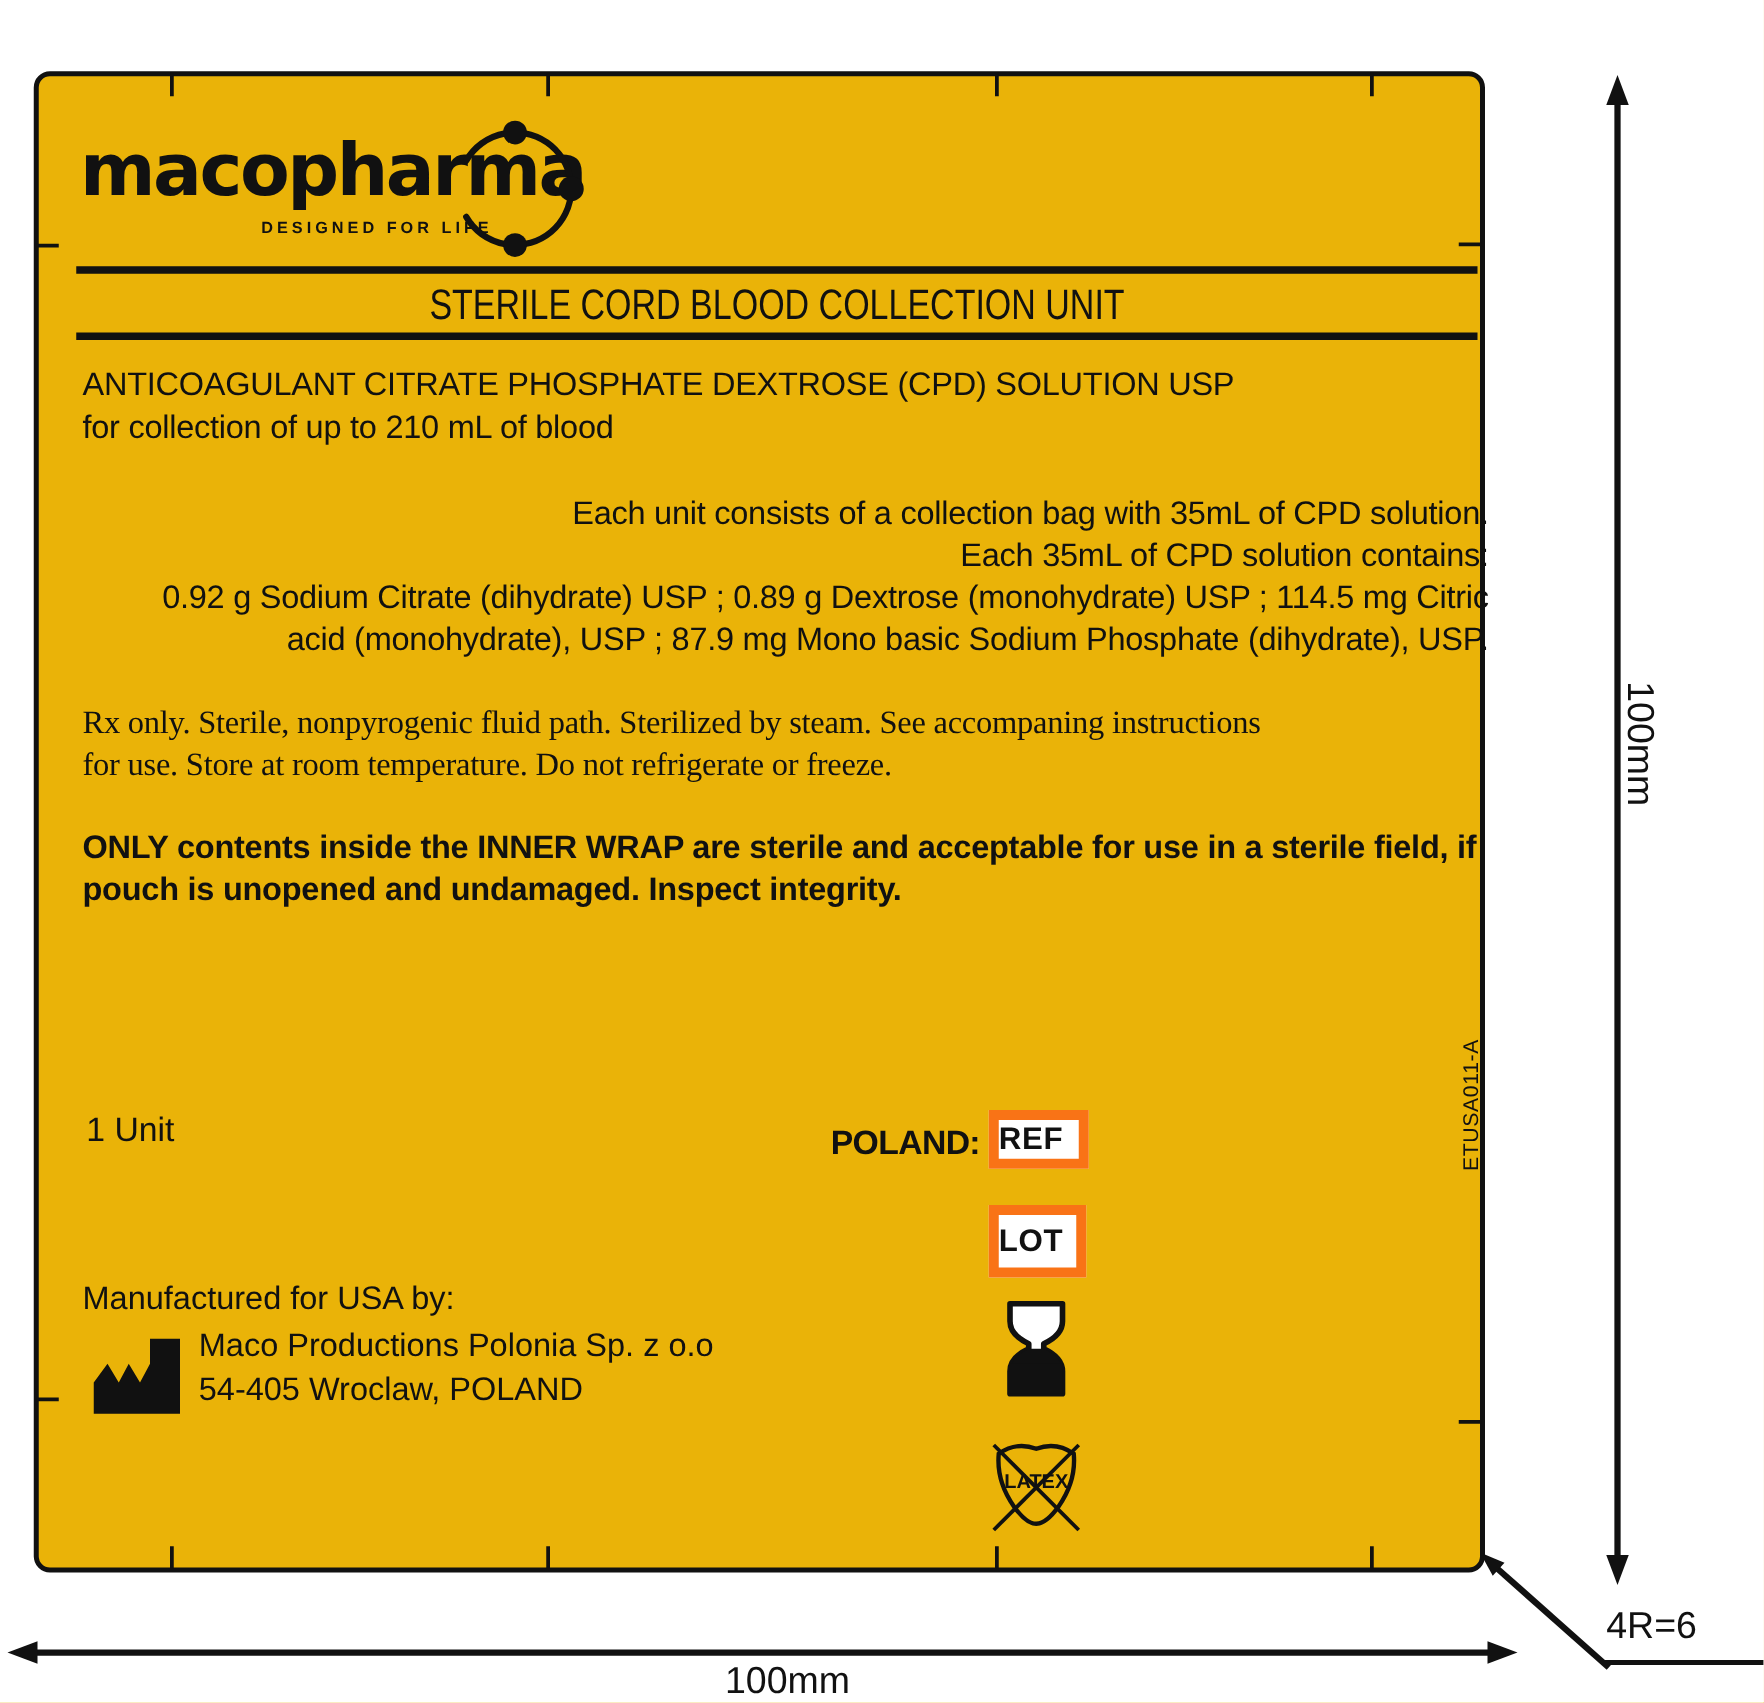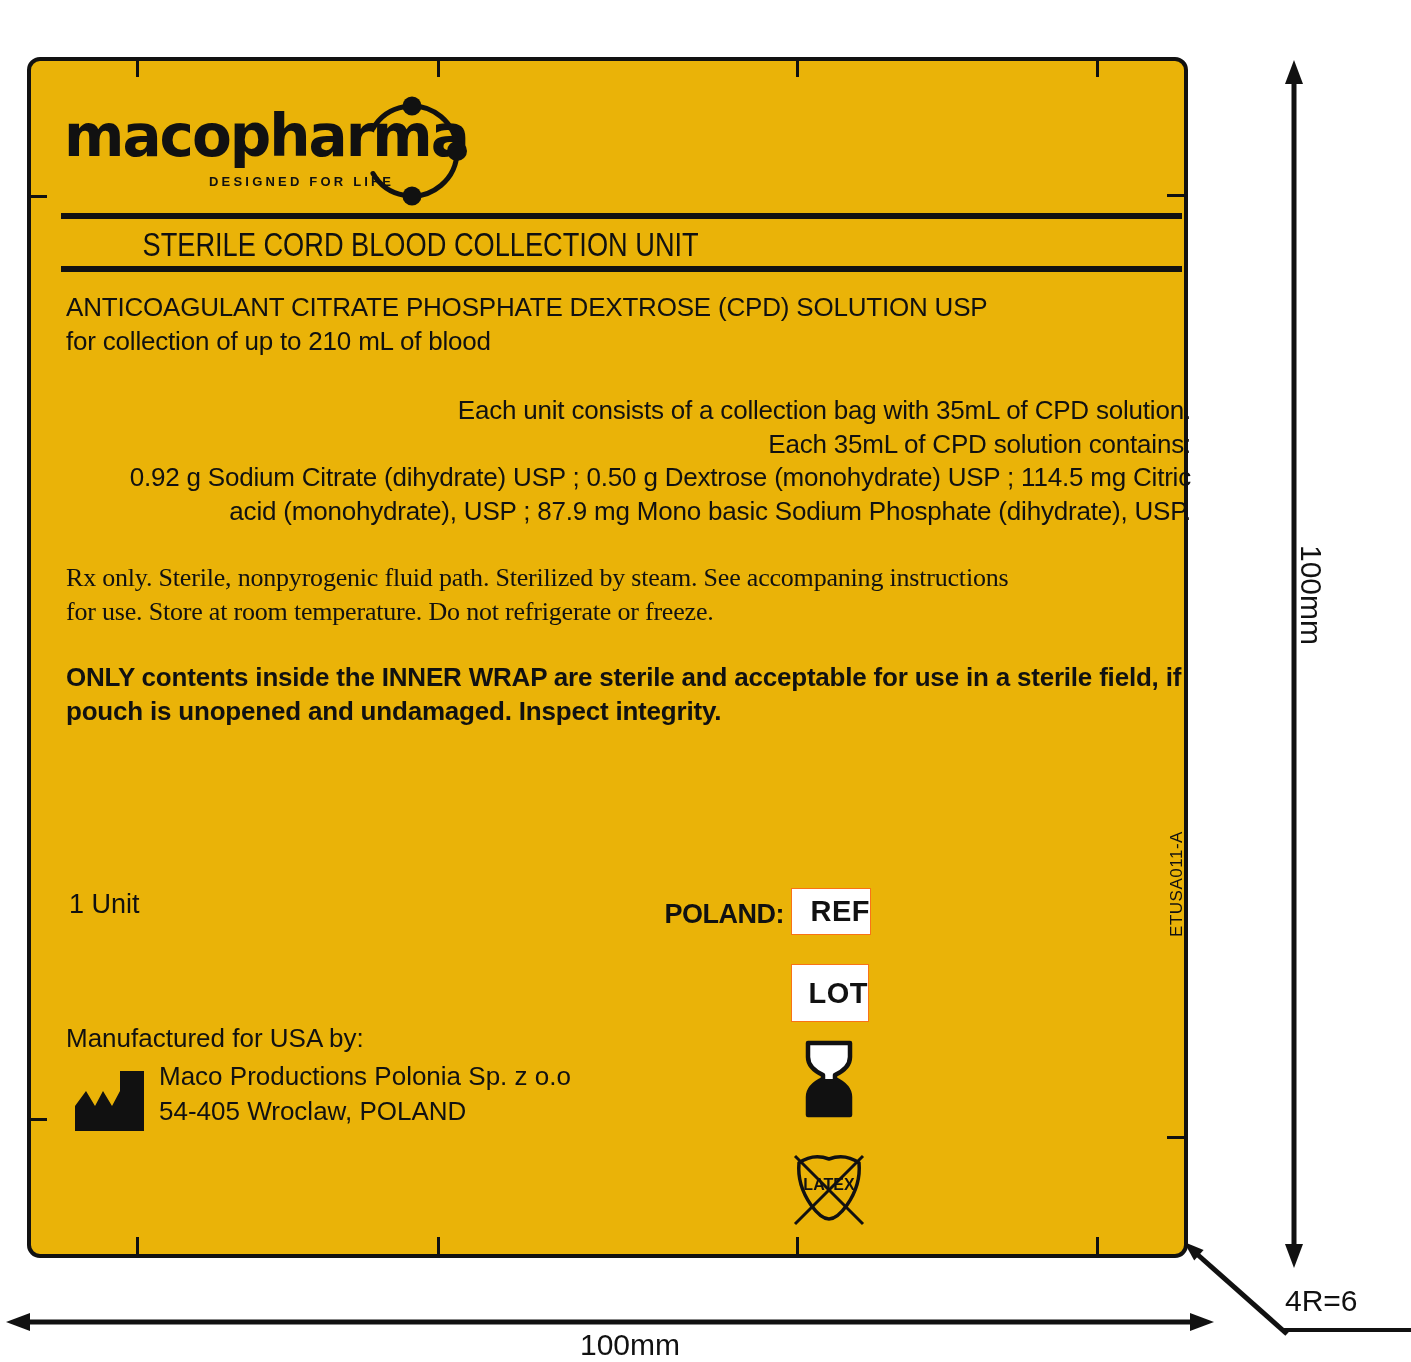--- a/index.html
+++ b/index.html
@@ -16,35 +16,35 @@
   .tick.h { width:18px; height:3px; }
 
   
   .wordmark { position:absolute; left:33px; top:46px; font-family:"DejaVu Sans", sans-serif;
               font-weight:bold; font-size:58px; letter-spacing:-2px; line-height:1; }
   .tagline  { position:absolute; left:178px; top:113px; font-weight:bold; font-size:13px;
               letter-spacing:3.2px; white-space:nowrap; }
   .orbit    { position:absolute; left:318px; top:28px; }
 
   .rule { position:absolute; left:30px; width:1121px; height:6px; background:#111; }
-  .title-wrap { position:absolute; left:42px; top:163px; width:1121px; text-align:left; }
+  .title-wrap { position:absolute; left:30px; top:163px; width:1121px; text-align:center; }
   .title-wrap .t { display:inline-block; font-size:34px; line-height:40px;
                    transform:scaleX(0.80); transform-origin:center; white-space:nowrap; }
 
   .para { position:absolute; left:35px; width:1125px; font-size:26px; line-height:33.5px;
           letter-spacing:-0.2px; }
   .para.bold { font-weight:bold; }
   .line { white-space:nowrap; }
 
   .unit-count { position:absolute; left:38px; top:828px; font-size:27px; }
   .product-label { position:absolute; left:540px; top:838px; width:213px; text-align:right;
                    font-weight:bold; font-size:27px; letter-spacing:-0.5px; }
-  .symbox { position:absolute; left:760px; border:1px solid #f97316; background:#fff;
-            display:flex; align-items:center; justify-content:flex-end;
-            font-weight:bold; font-size:29px; letter-spacing:0.5px; }
+  .symbox { position:absolute; left:760px; border:8px solid #f97316; background:#fff;
+            display:flex; align-items:center; justify-content:flex-start;
+            font-weight:bold; font-size:25px; letter-spacing:0.5px; }
   .refbox { top:827px; width:80px; height:47px; }
   .lotbox { top:903px; width:78px; height:58px; }
   .icon-abs { position:absolute; }
 
   .mfr-heading { position:absolute; left:35px; top:962px; font-size:26px; }
   .addr { position:absolute; left:128px; top:998px; font-size:26px; line-height:34.5px; }
 
   .doc-code { position:absolute; left:1072px; top:812px; width:150px; height:22px;
               font-size:17px; letter-spacing:0.5px; text-align:center;
               transform:rotate(-90deg); transform-origin:center; }
@@ -80,21 +80,21 @@
     <div class="rule" style="top:205px;"></div>
 
     <div class="para" style="top:230px;">
       <div class="line">ANTICOAGULANT CITRATE PHOSPHATE DEXTROSE (CPD) SOLUTION USP</div>
       <div class="line">for collection of up to 210 mL of blood</div>
     </div>
 
     <div class="para" style="top:333px;text-align:right;">
       <div class="line">Each unit consists of a collection bag with 35mL of CPD solution.</div>
       <div class="line">Each 35mL of CPD solution contains:</div>
-      <div class="line">0.92 g Sodium Citrate (dihydrate) USP ; 0.50 g Dextrose (monohydrate) USP ; 114.5 mg Citric</div>
+      <div class="line">0.92 g Sodium Citrate (dihydrate) USP ; 0.89 g Dextrose (monohydrate) USP ; 114.5 mg Citric</div>
       <div class="line">acid (monohydrate), USP ; 87.9 mg Mono basic Sodium Phosphate (dihydrate), USP.</div>
     </div>
 
     <div class="para" style="top:500px;font-family:Liberation Serif, serif;">
       <div class="line">Rx only. Sterile, nonpyrogenic fluid path. Sterilized by steam. See accompaning instructions</div>
       <div class="line">for use. Store at room temperature. Do not refrigerate or freeze.</div>
     </div>
 
     <div class="para bold" style="top:600px;">
       <div class="line">ONLY contents inside the INNER WRAP are sterile and acceptable for use in a sterile field, if</div>

